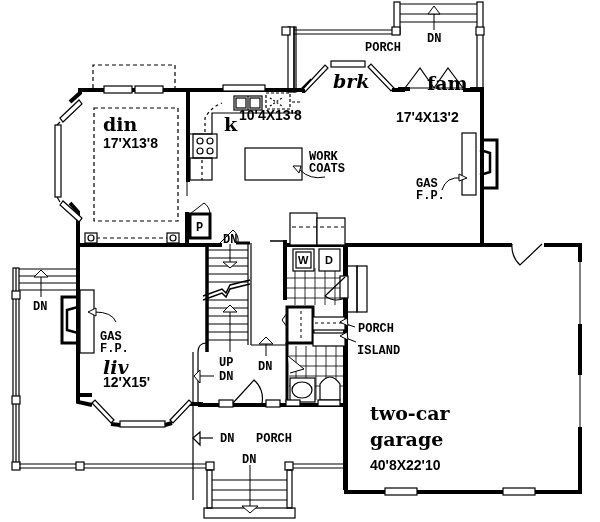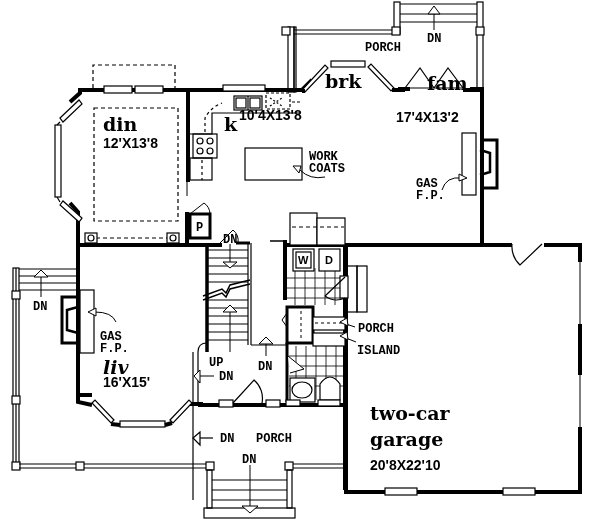--- a/index.html
+++ b/index.html
@@ -352,27 +352,27 @@
     <g stroke-width="1">
       <line x1="250" y1="465" x2="250" y2="510"></line>
       <polygon points="242,506 250,513 258,506" fill="#fff"></polygon>
     </g>
   </g>
 </svg>
 
 <div class="lbl small" style="left:365px; top:42px;">PORCH</div>
 <div class="lbl small" style="left:427px; top:33px;">DN</div>
 
-<div class="lbl room" style="left:325px; top:72px;">brk</div>
+<div class="lbl room" style="left:333px; top:72px;font-style:italic;">brk</div>
 
 <div class="lbl room" style="left:427px; top:74px;">fam</div>
 <div class="lbl dim" style="left:396px; top:110px;">17'4X13'2</div>
 
 <div class="lbl room" style="left:103px; top:115px;">din</div>
-<div class="lbl dim" style="left:103px; top:136px;">12'X13'8</div>
+<div class="lbl dim" style="left:103px; top:136px;">17'X13'8</div>
 
 <div class="lbl room" style="left:224px; top:115px;">k</div>
 <div class="lbl dim" style="left:239px; top:108px;">10'4X13'8</div>
 
 <div class="lbl small" style="left:309px; top:151px;">WORK</div>
 <div class="lbl small" style="left:309px; top:163px;">COATS</div>
 
 <div class="lbl small" style="left:416px; top:178px;">GAS</div>
 <div class="lbl small" style="left:416px; top:190px;">F.P.</div>
 
@@ -383,25 +383,25 @@
 <div class="lbl appl" style="left:325px; top:255px;">D</div>
 
 <div class="lbl small" style="left:358px; top:323px;">PORCH</div>
 <div class="lbl small" style="left:357px; top:345px;">ISLAND</div>
 
 <div class="lbl small" style="left:33px; top:301px;">DN</div>
 <div class="lbl small" style="left:100px; top:331px;">GAS</div>
 <div class="lbl small" style="left:100px; top:343px;">F.P.</div>
 
 <div class="lbl room" style="left:103px; top:358px;font-style:italic;">liv</div>
-<div class="lbl dim" style="left:103px; top:375px;">16'X15'</div>
-
-<div class="lbl small" style="left:209px; top:357px;">UP</div>
+<div class="lbl dim" style="left:103px; top:375px;">12'X15'</div>
+
+<div class="lbl small" style="left:219px; top:357px;">UP</div>
 <div class="lbl small" style="left:219px; top:371px;">DN</div>
 <div class="lbl small" style="left:258px; top:361px;">DN</div>
 
 <div class="lbl small" style="left:220px; top:433px;">DN</div>
 <div class="lbl small" style="left:256px; top:433px;">PORCH</div>
 <div class="lbl small" style="left:242px; top:454px;">DN</div>
 
 <div class="lbl room" style="left:370px; top:404px;">two-car</div>
 <div class="lbl room" style="left:370px; top:430px;">garage</div>
-<div class="lbl dim" style="left:370px; top:458px;">20'8X22'10</div>
+<div class="lbl dim" style="left:370px; top:458px;">40'8X22'10</div>
 
 </body></html>

